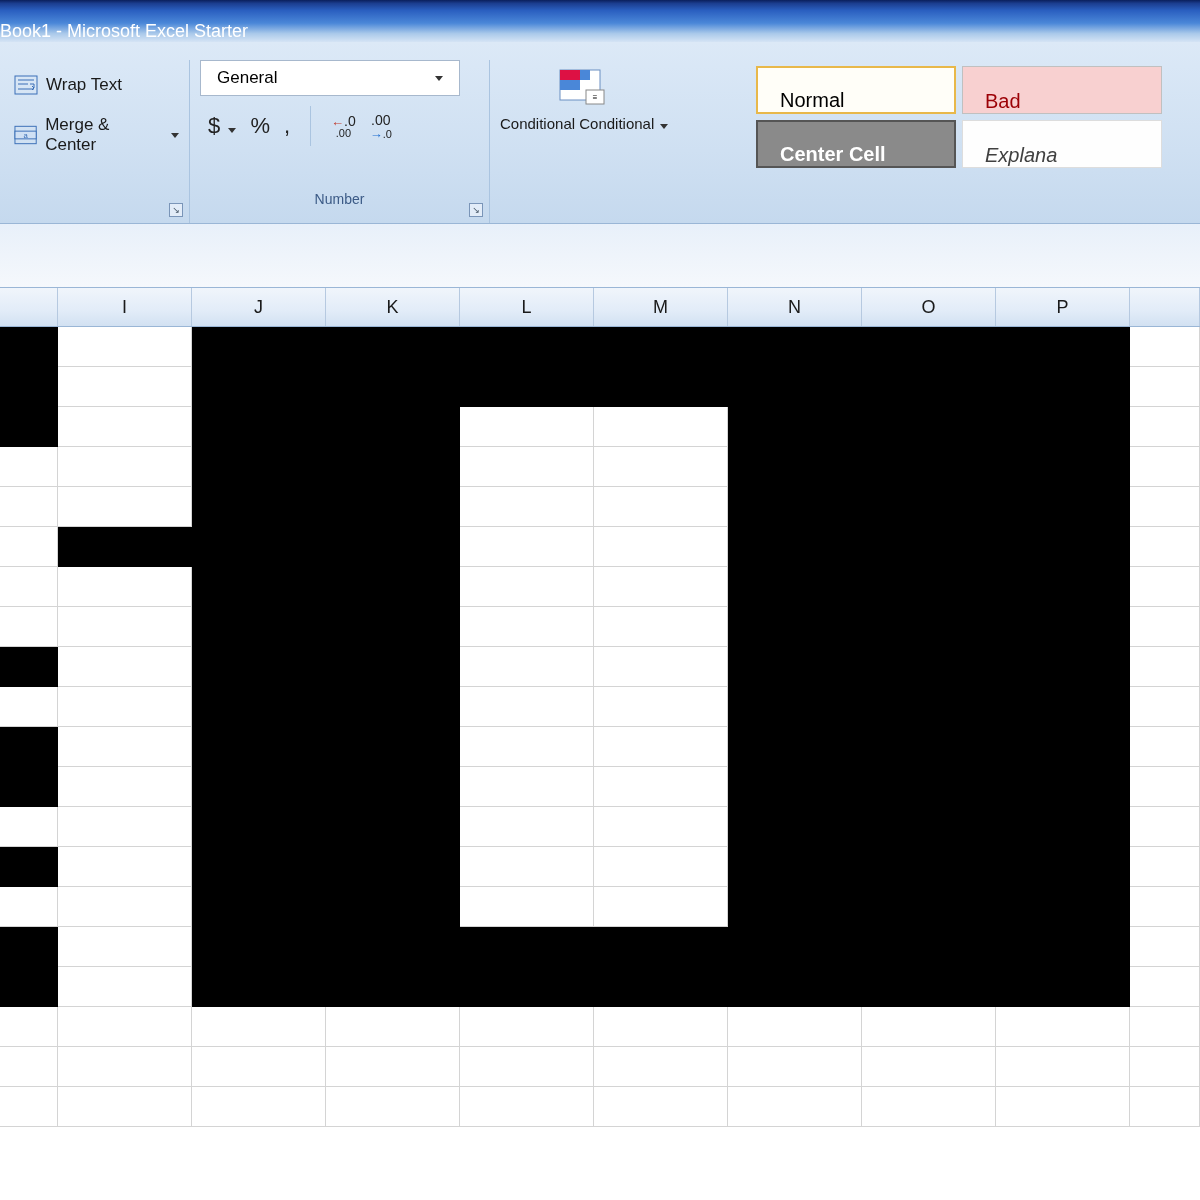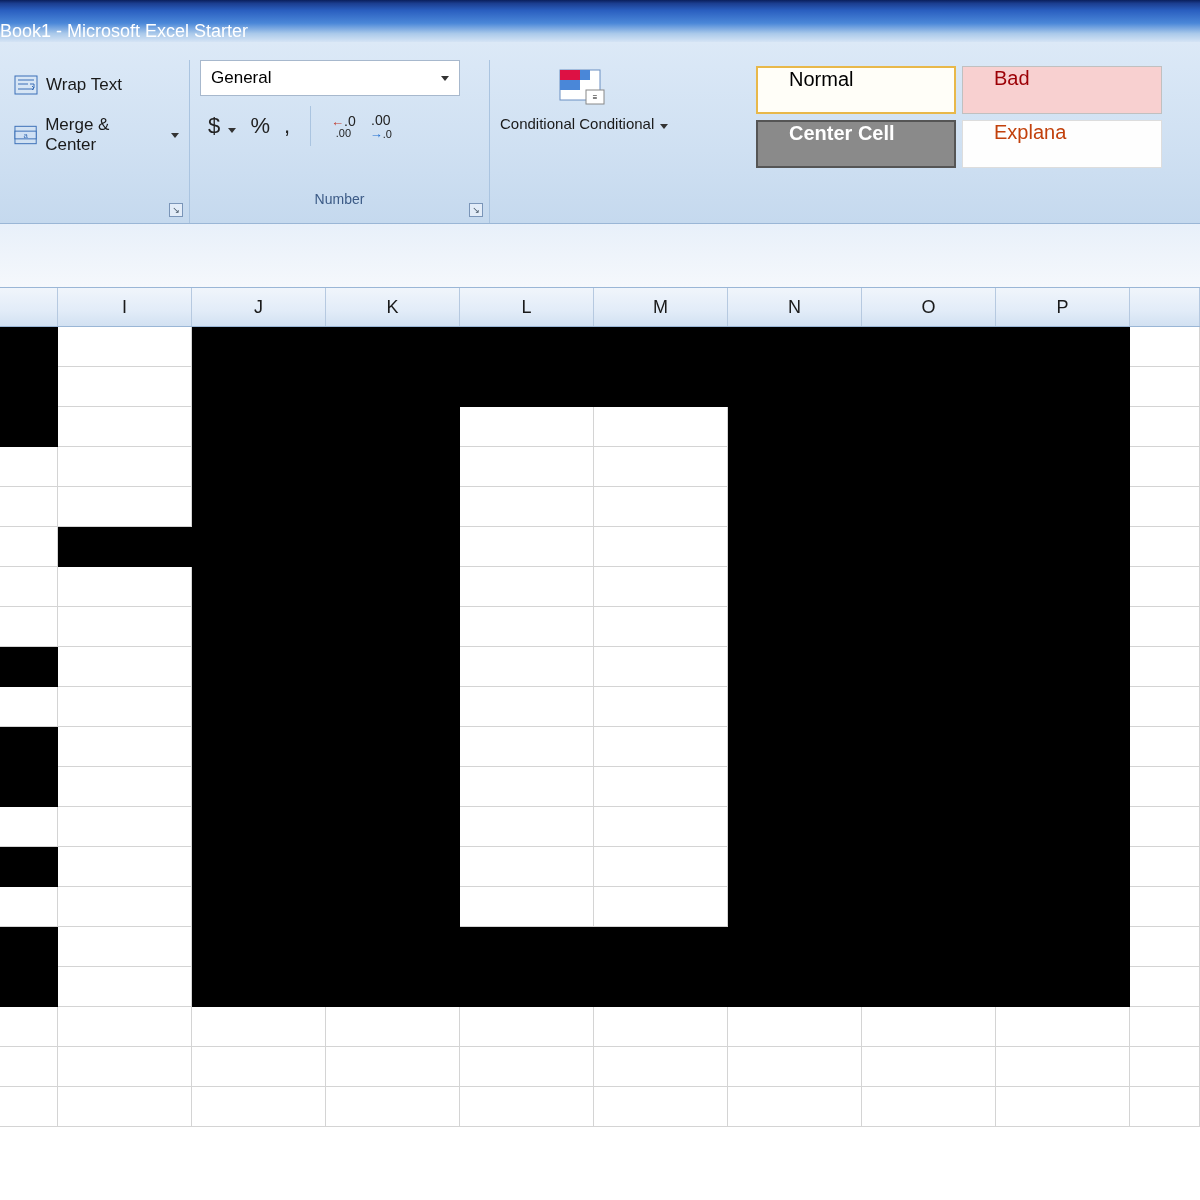--- a/index.html
+++ b/index.html
@@ -81,21 +81,21 @@
   margin-left: 2px;
 }
 
 
 .number-group { width: 300px; }
 .number-format-box {
   width: 260px; height: 36px;
   background: #fff;
   border: 1px solid #a7b8cd;
   display: flex; align-items: center; justify-content: space-between;
-  padding: 0 10px;
+  padding: 0 16px;
   font-size: 17px;
   margin-bottom: 10px;
 }
 .number-btns {
   display: flex; align-items: center; gap: 14px;
   font-size: 22px;
   color: #222;
   padding-left: 8px;
 }
 .num-sep { width:1px; height:40px; background:#aac4e0; margin:0 6px; }
@@ -107,30 +107,30 @@
 .styles-group { width: 260px; border-right: none; }
 .big-btn { display:flex; flex-direction:column; align-items:center; gap:4px; font-size:15px; color:#1a1a1a; cursor:pointer; }
 .big-btn .ic { width:56px; height:46px; }
 .styles-row { display:flex; gap:20px; padding-top:6px; }
 
 
 .cell-styles { flex:1; padding:6px 0 0 6px; }
 .style-tile {
   width: 200px; height: 48px;
   border: 1px solid #c0c0c0;
-  display: flex; align-items: flex-start;
-  padding: 0 31px;
+  display: flex; align-items: flex-end;
+  padding: 0 22px;
   font-size: 20px;
   background: #fff;
 }
 .style-row { display:flex; gap:6px; margin-bottom:6px; }
 .tile-normal { border:2px solid #e8b84a; background:#fffef8; }
 .tile-bad { background:#f8d0d0; color:#9c0006; }
 .tile-check { background:#8a8a8a; color:#fff; border:2px solid #555; font-weight:bold; }
-.tile-explana { background:#fefefe; color:#c2410c; border:1px solid #ddd; }
+.tile-explana { background:#fefefe; color:#404040; font-style:italic; border:1px solid #ddd; }
 
 
 .subbar {
   height: 64px;
   background: linear-gradient(to bottom, #e8f0fa 0%, #f5f8fc 100%);
   border-bottom: 1px solid #9ab6d6;
 }
 
 
 .sheet { width: 100%; }

